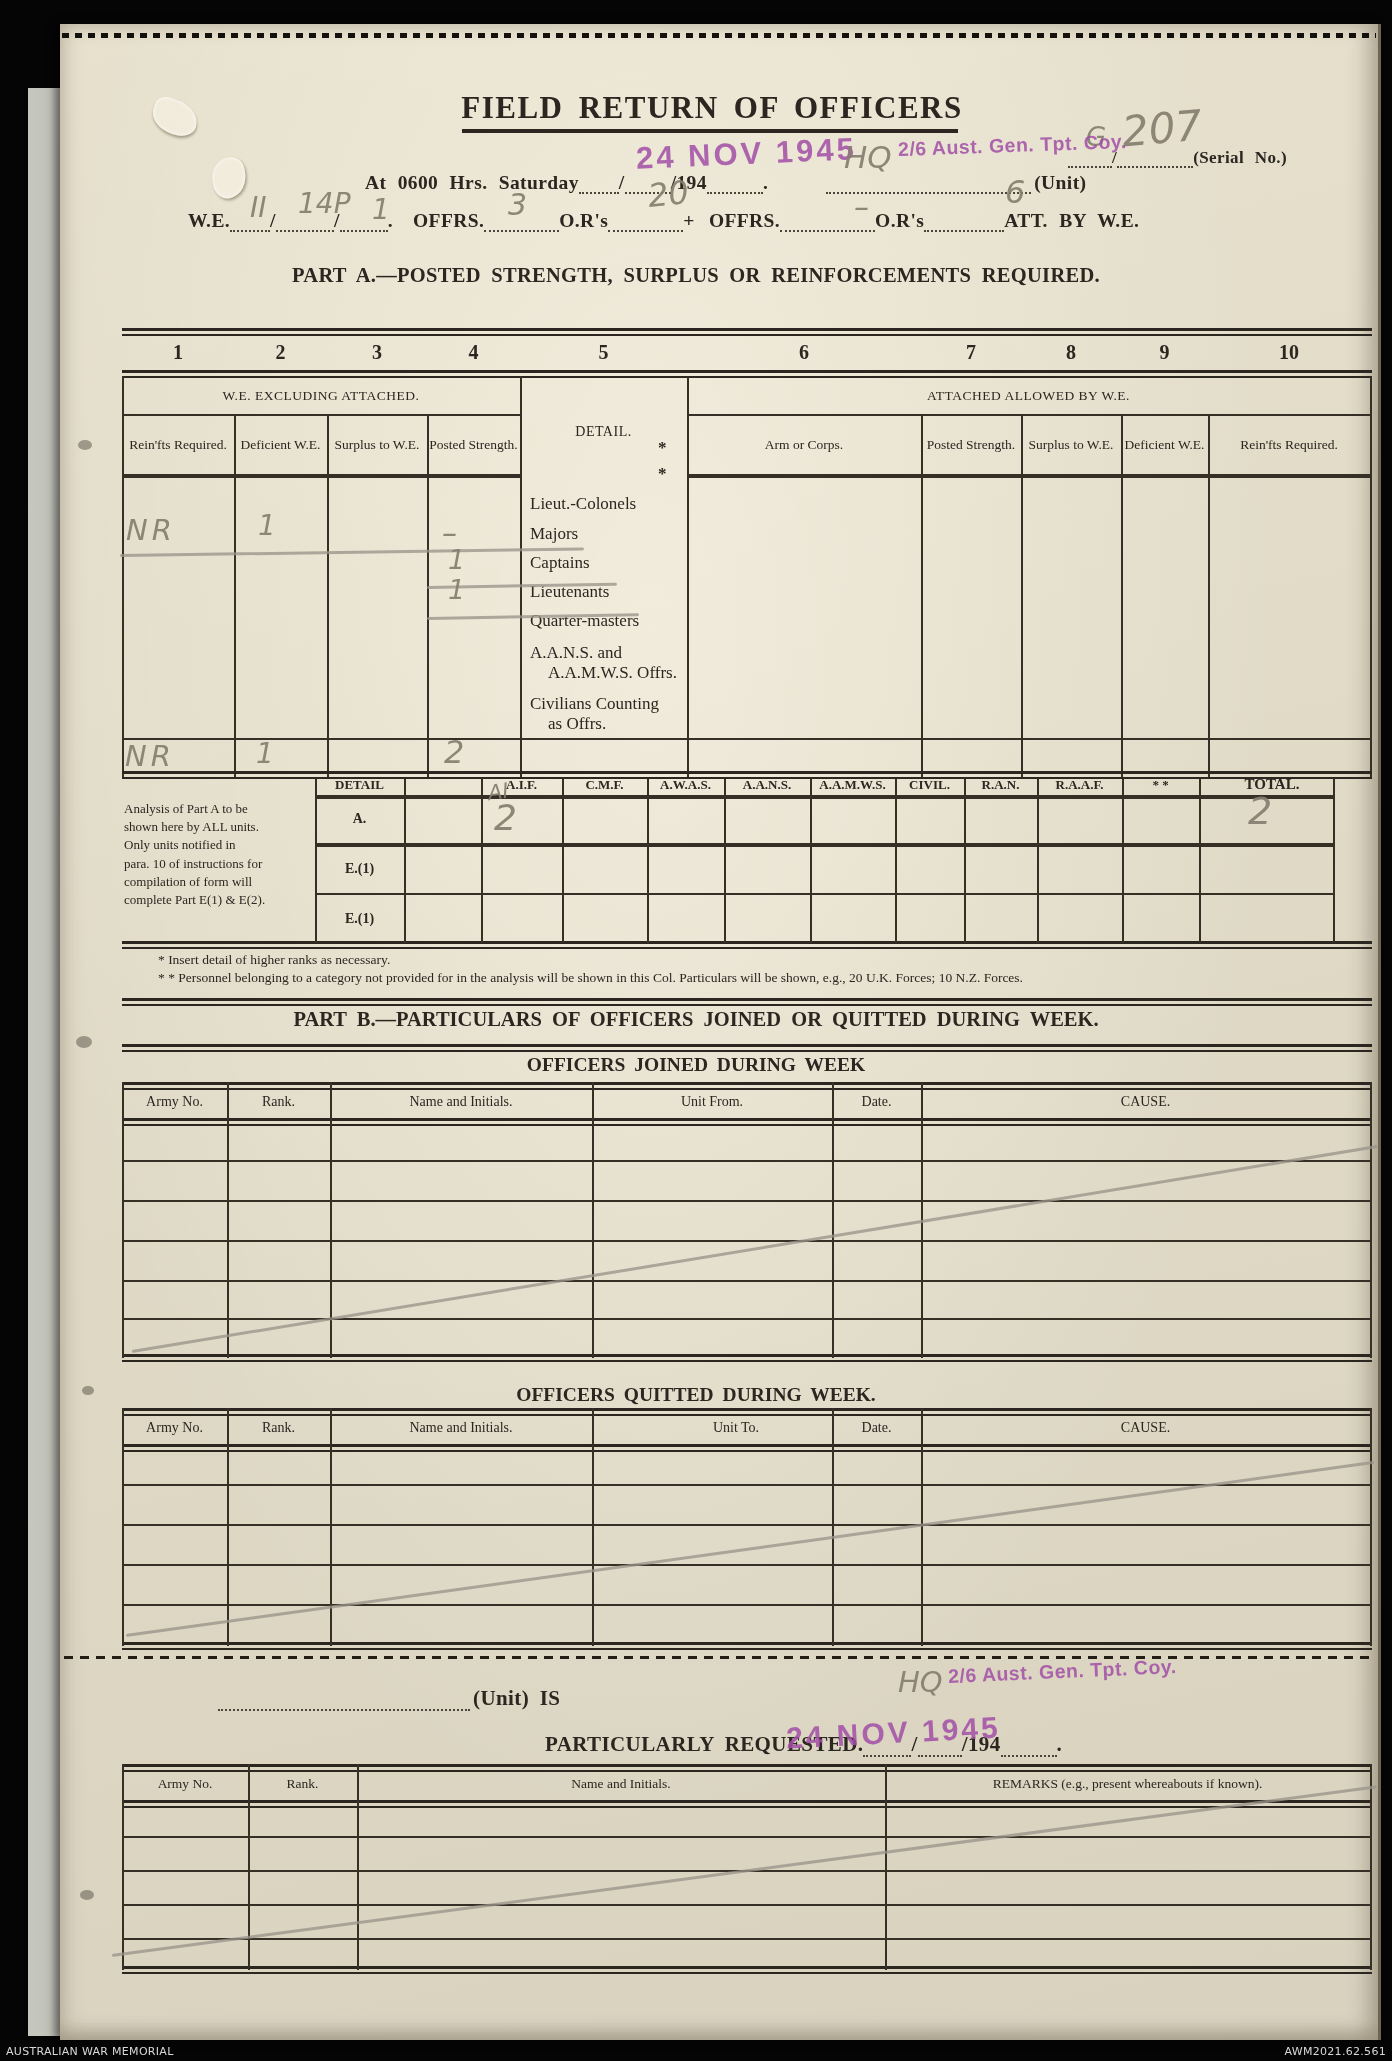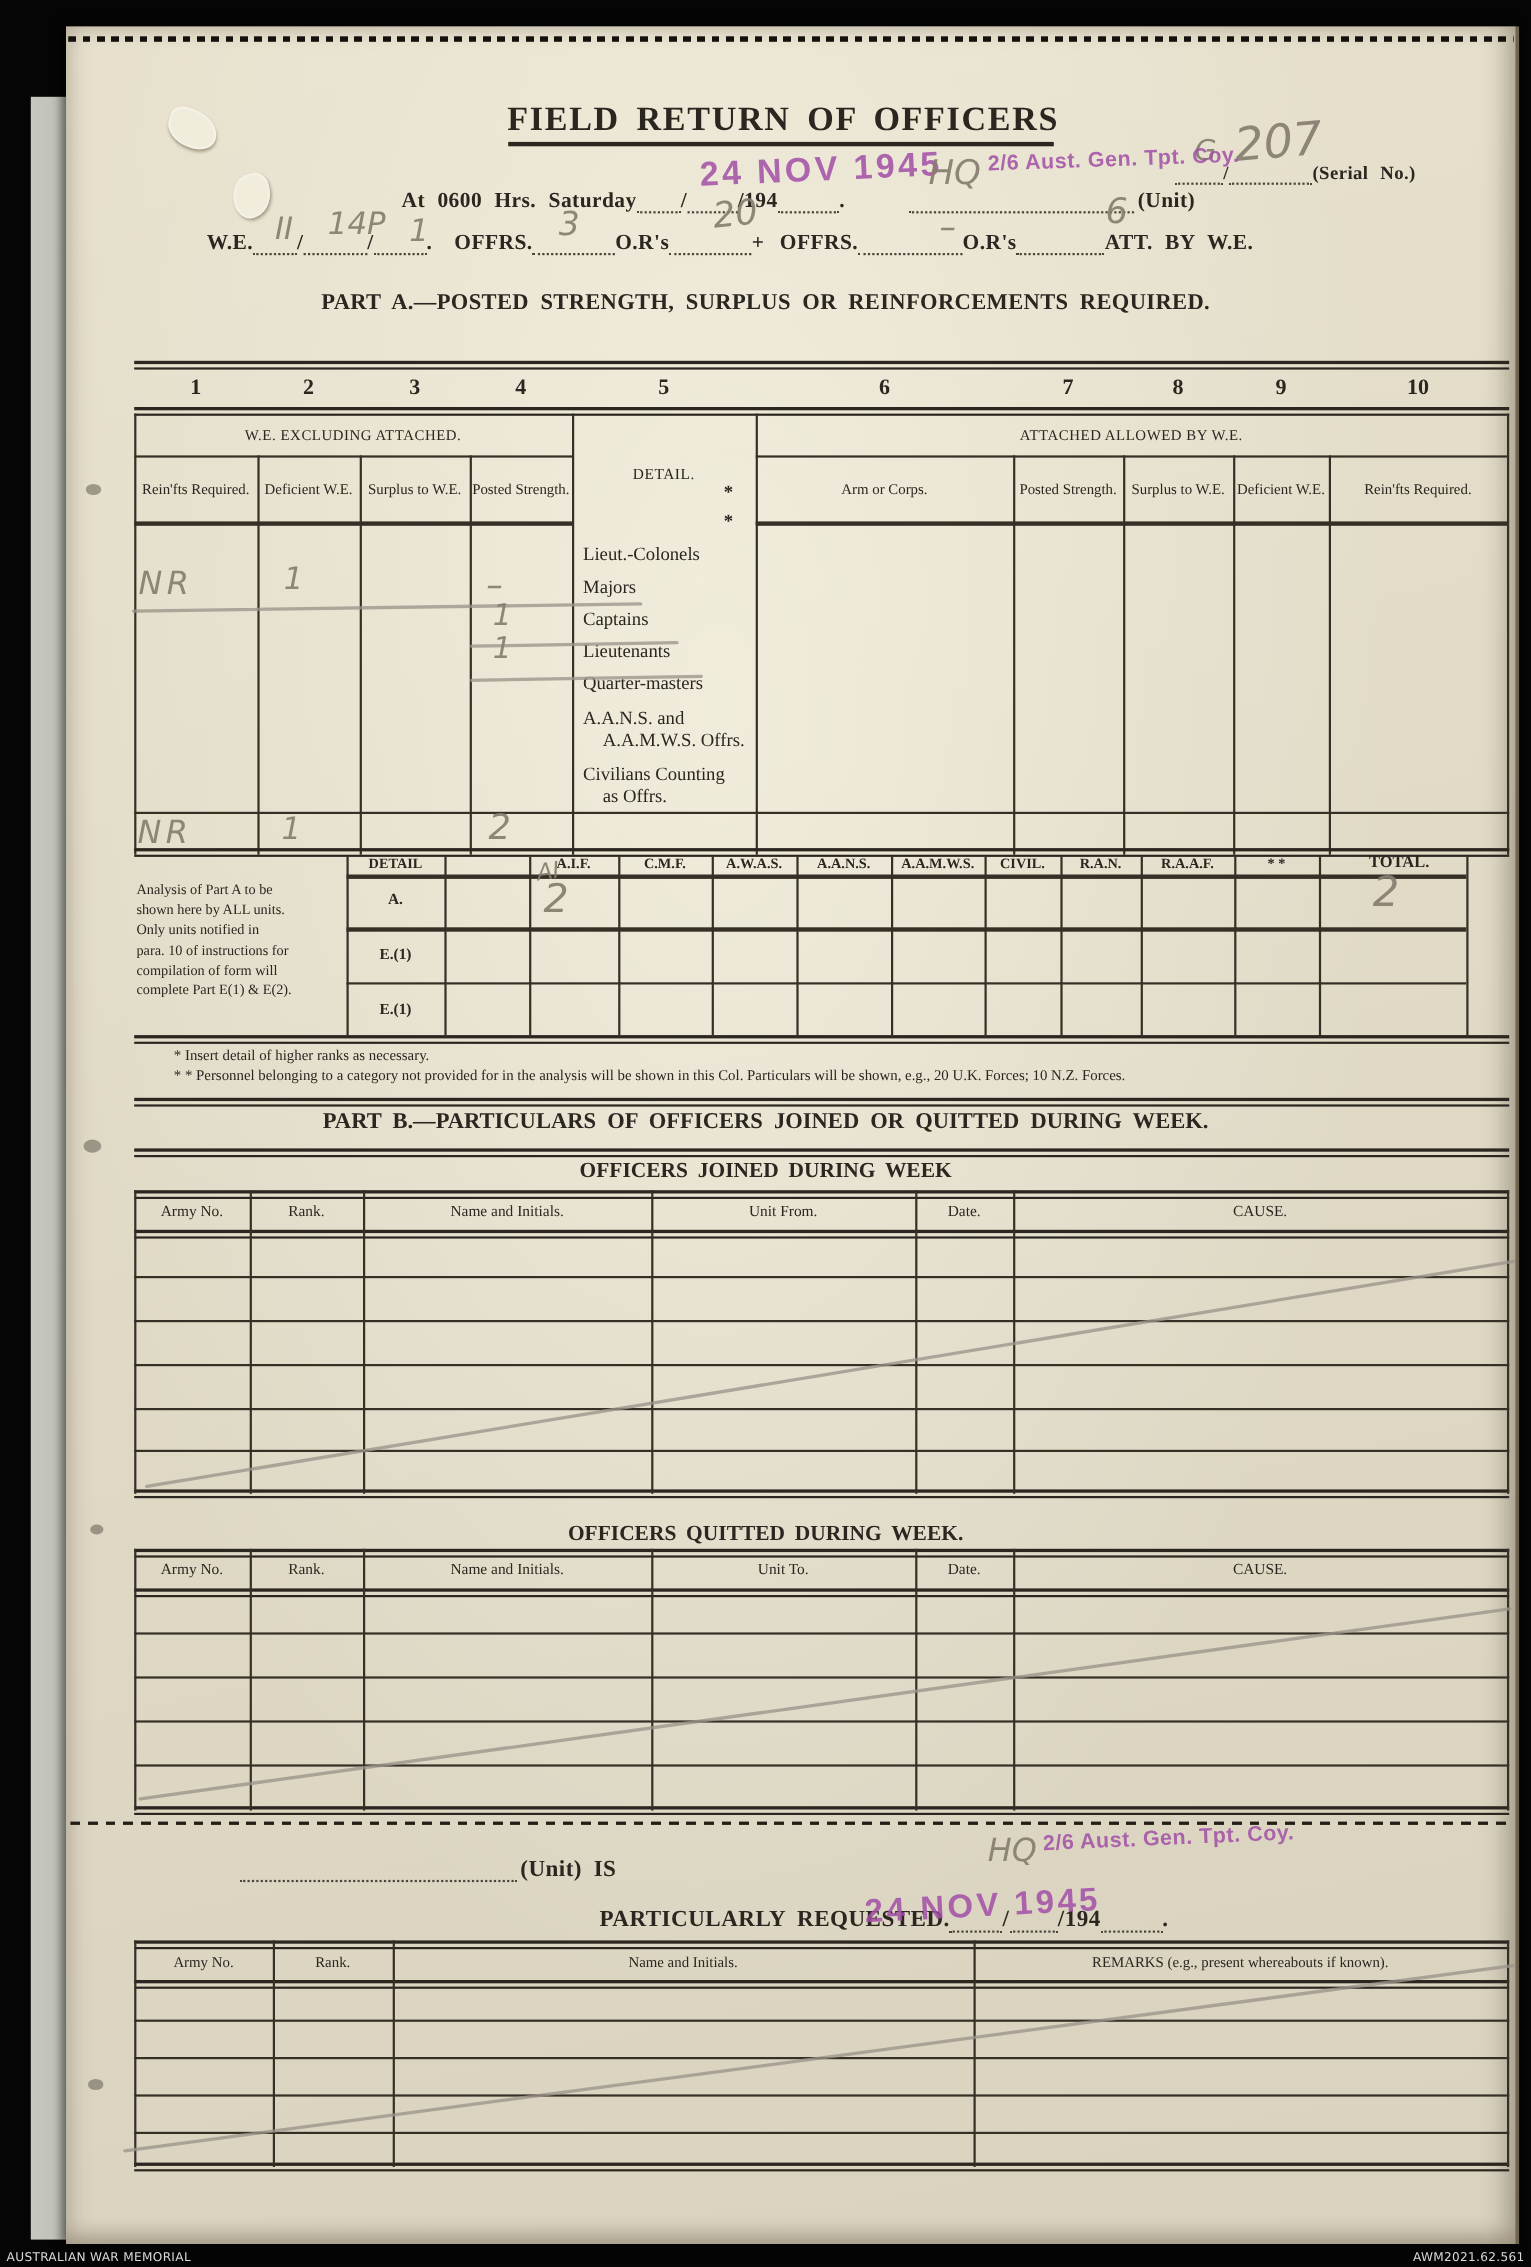--- a/index.html
+++ b/index.html
@@ -269,21 +269,21 @@
   <div class="vl" style="left:921px;top:1082px;height:276px;"></div>
   <div class="vl" style="left:1370px;top:1082px;height:276px;"></div>
   <div class="pline" style="left:132px;top:1350px;width:1262px;transform:rotate(-9.35deg);"></div>
 
   <div class="abs ink b ctr" style="left:0;top:1384px;width:1392px;font-size:19.5px;word-spacing:4px;">OFFICERS QUITTED DURING WEEK.</div>
 
   <div class="dr" style="left:122px;top:1408px;width:1250px;"></div>
   <div class="cell" style="left:122px;top:1414px;width:105px;height:28px;font-size:14px;">Army No.</div>
   <div class="cell" style="left:227px;top:1414px;width:103px;height:28px;font-size:14px;">Rank.</div>
   <div class="cell" style="left:330px;top:1414px;width:262px;height:28px;font-size:14px;">Name and Initials.</div>
-  <div class="cell" style="left:592px;top:1414px;width:240px;height:28px;font-size:14px;">Unit To.</div>
+  <div class="cell" style="left:592px;top:1414px;width:240px;height:28px;font-size:14px;padding-left:24px;">Unit To.</div>
   <div class="cell" style="left:832px;top:1414px;width:89px;height:28px;font-size:14px;">Date.</div>
   <div class="cell" style="left:921px;top:1414px;width:449px;height:28px;font-size:14px;">CAUSE.</div>
   <div class="dr" style="left:122px;top:1444px;width:1250px;"></div>
   <div class="hl" style="left:122px;top:1484px;width:1250px;"></div>
   <div class="hl" style="left:122px;top:1524px;width:1250px;"></div>
   <div class="hl" style="left:122px;top:1564px;width:1250px;"></div>
   <div class="hl" style="left:122px;top:1604px;width:1250px;"></div>
   <div class="dr" style="left:122px;top:1642px;width:1250px;"></div>
   <div class="vl" style="left:122px;top:1408px;height:238px;"></div>
   <div class="vl" style="left:227px;top:1408px;height:238px;"></div>

